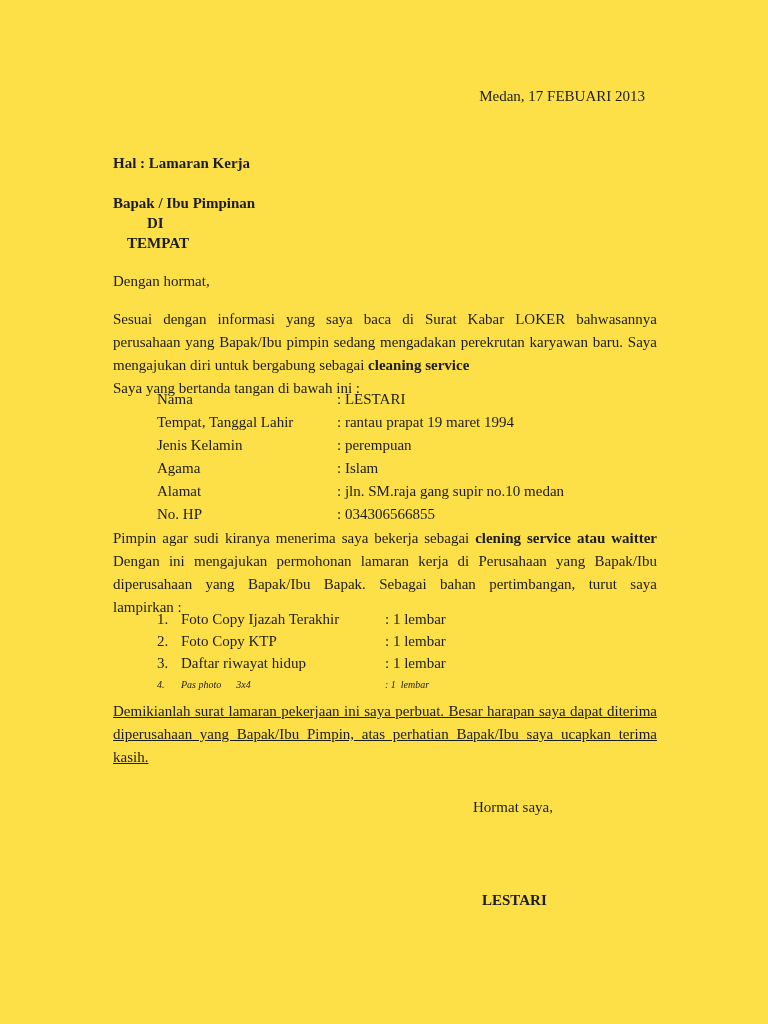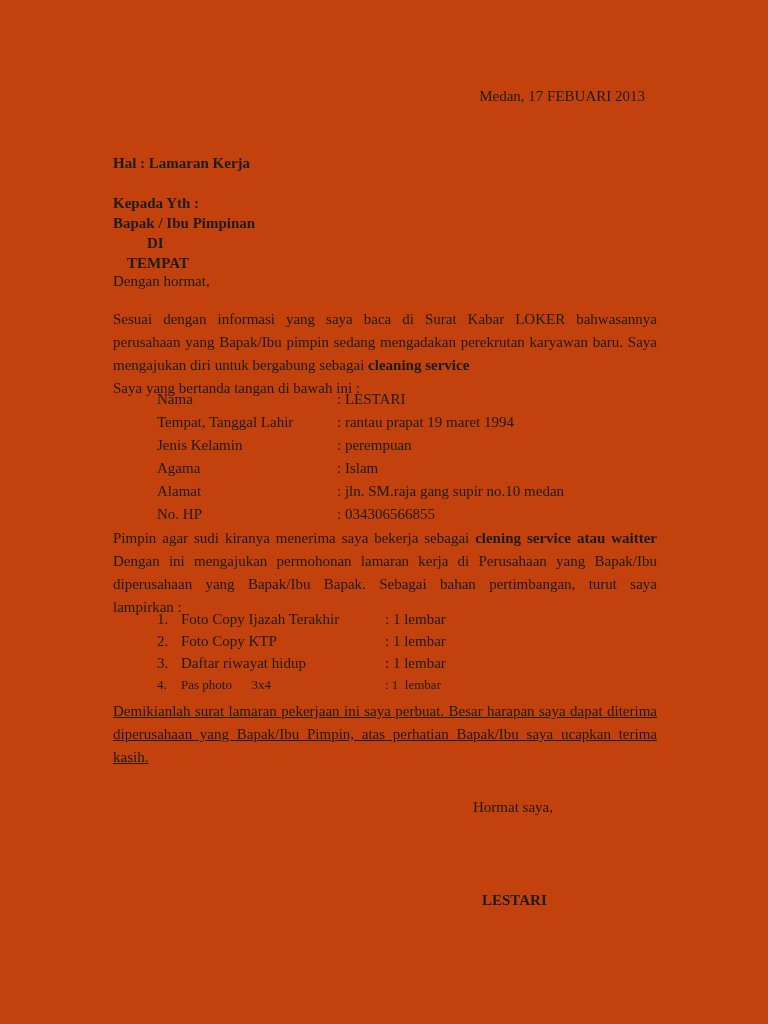--- a/index.html
+++ b/index.html
@@ -7,21 +7,21 @@
   body {
     width: 768px; height: 1024px;
     font-family: "Liberation Serif", "DejaVu Serif", serif;
     color: #1c1c1c;
     position: relative;
     overflow: hidden;
   }
   .page {
     position: absolute; left: 0; top: 0;
     width: 768px; height: 1024px;
-    background: #c2410c;
+    background: #fde047;
   }
   .blk { position: absolute; left: 113px; width: 544px; font-size: 15px; }
   .date-blk { top: 86px; width: 532px; text-align: right; line-height: 20px; }
   .subject-blk { top: 153px; font-weight: bold; line-height: 20px; }
   .recipient-blk { top: 193px; font-weight: bold; line-height: 20px; }
   .indent-di { padding-left: 34px; }
   .indent-tempat { padding-left: 14px; }
   .salutation-blk { top: 271px; line-height: 20px; }
   .para { line-height: 23px; }
   .para1-blk { top: 308px; }
@@ -30,35 +30,34 @@
   .jl { text-align: justify; text-align-last: justify; white-space: nowrap; overflow: hidden; }
   .bold { font-weight: bold; }
   .bio-blk { top: 388px; line-height: 23px; }
   .bio-row { padding-left: 44px; }
   .bio-label { display: inline-block; width: 180px; }
   .att-blk { top: 608px; line-height: 22px; }
   .att-row { padding-left: 44px; }
   .att-num { display: inline-block; width: 24px; }
   .att-item { display: inline-block; width: 204px; white-space: pre-wrap; }
   .att-qty { white-space: pre-wrap; }
-  .att-small { font-size: 13px; }
+  .att-small { font-size: 10px; font-style: italic; }
   .signoff-blk { top: 797px; left: 473px; width: 200px; line-height: 20px; }
   .signature-blk { top: 890px; left: 482px; width: 200px; line-height: 20px; font-weight: bold; }
 </style>
 </head>
 <body>
 
 <div class="page">
 
   <div class="blk date-blk">Medan, 17 FEBUARI 2013</div>
 
   <div class="blk subject-blk">Hal : Lamaran Kerja</div>
 
   <div class="blk recipient-blk">
-    <div>Kepada Yth :</div>
     <div>Bapak / Ibu Pimpinan</div>
     <div class="indent-di">DI</div>
     <div class="indent-tempat">TEMPAT</div>
   </div>
 
   <div class="blk salutation-blk">Dengan hormat,</div>
 
   <div class="blk para para1-blk">
     <div class="jl">Sesuai dengan informasi yang saya baca di Surat Kabar LOKER bahwasannya</div>
     <div class="jl">perusahaan yang Bapak/Ibu pimpin sedang mengadakan perekrutan karyawan baru. Saya</div>

